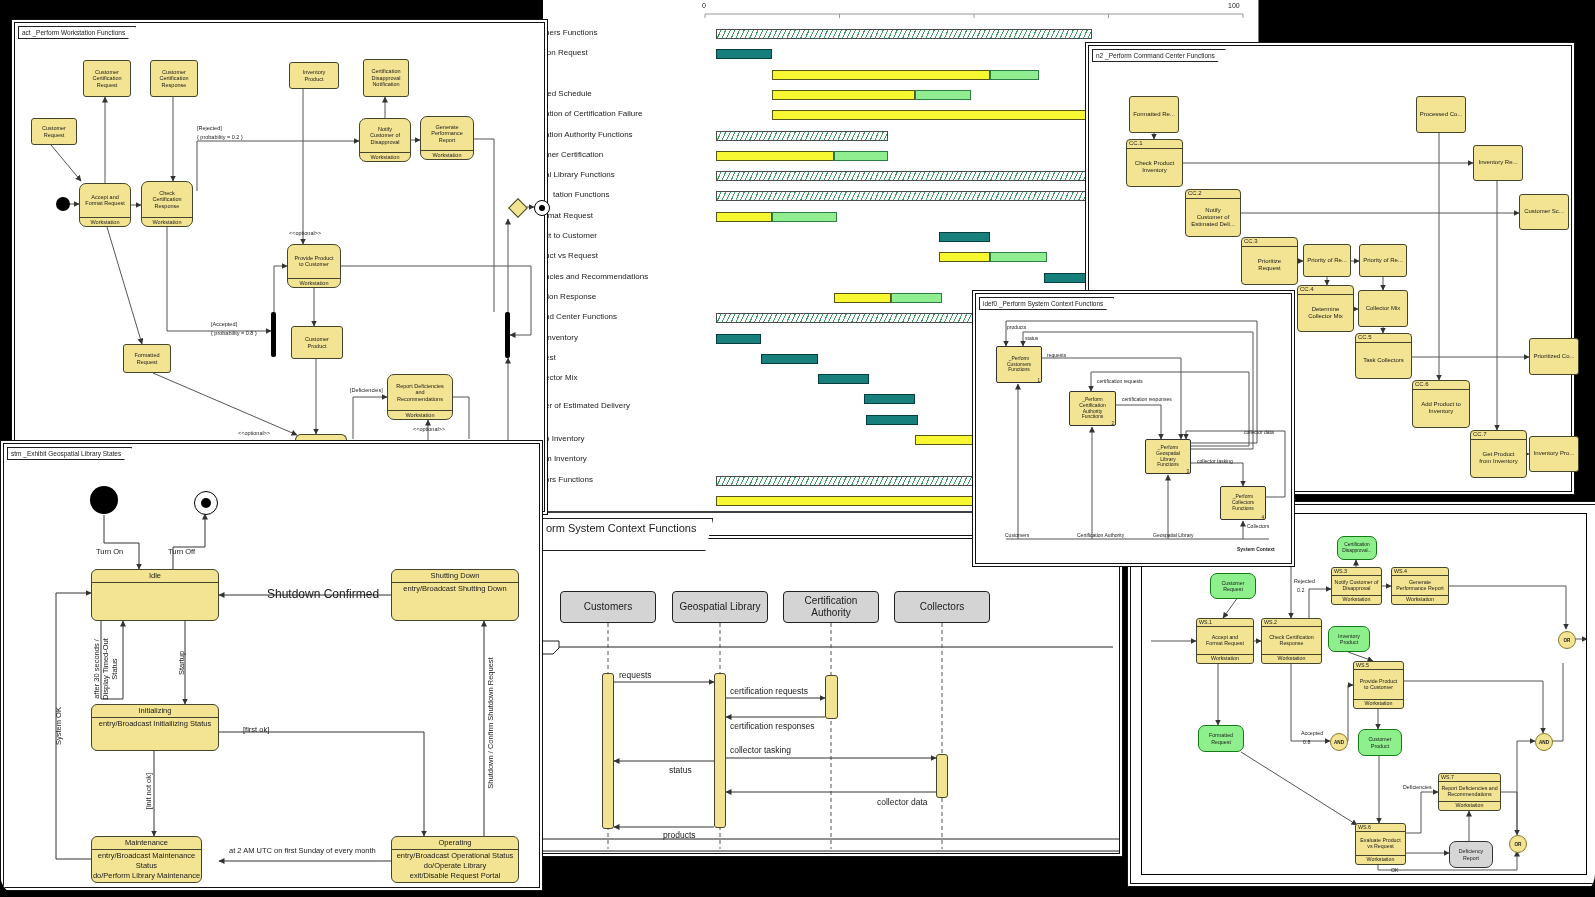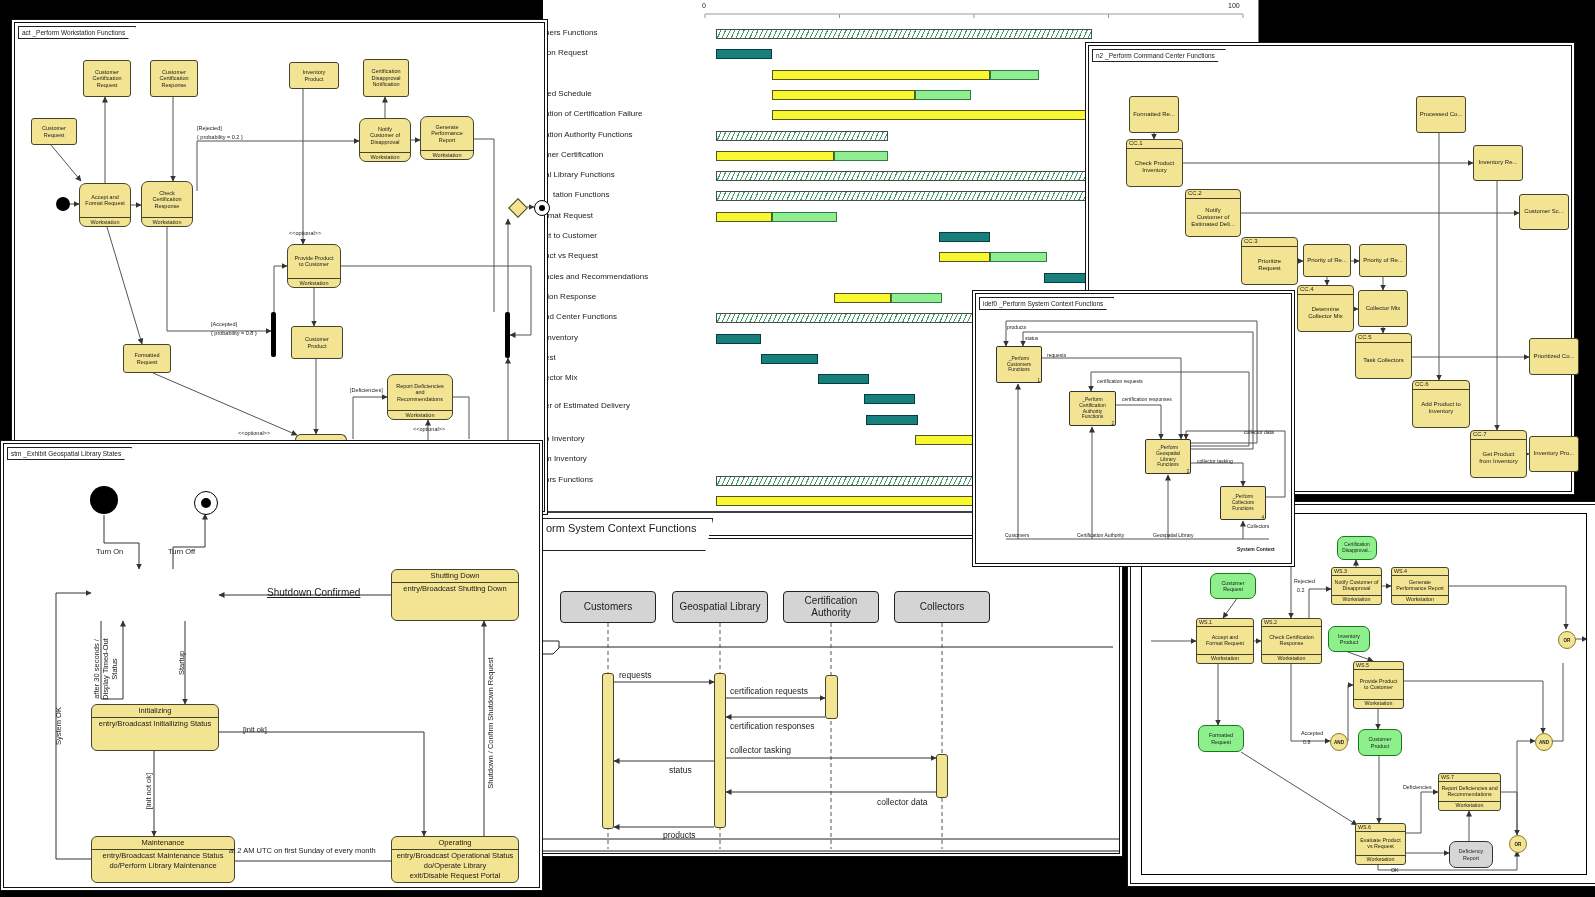--- a/index.html
+++ b/index.html
@@ -1,16 +1,16 @@
 <!DOCTYPE html>
 <html><head>
 <meta charset="utf-8">
 <style>
   html,body{margin:0;padding:0;background:#000;}
-  #stage{position:relative;width:1595px;height:897px;background:#000;border-radius:8px;overflow:hidden;
+  #stage{position:relative;width:1595px;height:897px;background:#000;border-radius:23px;overflow:hidden;
          font-family:"Liberation Sans",sans-serif;color:#1a1a1a;}
   .win{position:absolute;background:#fff;border:1px solid #111;box-shadow:0 0 0 2px #fff,0 0 0 3px #111;}
   #win-gantt{border:none;box-shadow:none;border-right:1px solid #777;}
   .tab{position:absolute;left:3px;top:3px;background:#fff;border:1px solid #222;font-size:6.5px;line-height:11px;
        padding:0 10px 0 3px;white-space:nowrap;z-index:5;
        clip-path:polygon(0 0,100% 0,calc(100% - 8px) 100%,0 100%);}
   .tabbig{top:-21px;left:0;font-size:11px;line-height:19px;padding:0 16px 12px 6px;}
   svg.ov{position:absolute;left:0;top:0;overflow:visible;pointer-events:none;}
   .bx{position:absolute;box-sizing:border-box;display:flex;flex-direction:column;overflow:hidden;}
   .obj,.action,.cc,.ws,.state,.sliver{background:#f2e492;border:1.4px solid #45452b;}
@@ -559,43 +559,46 @@
         <polyline points="215,288 420,288 420,392" fill="none" stroke="#333" stroke-width="1" marker-end="url(#arr-stm)"></polyline>
         <polyline points="150,307 150,392" fill="none" stroke="#333" stroke-width="1" marker-end="url(#arr-stm)"></polyline>
         <polyline points="387,417 215,417" fill="none" stroke="#333" stroke-width="1" marker-end="url(#arr-stm)"></polyline>
         <polyline points="87,415 52,415 52,149 87,149" fill="none" stroke="#333" stroke-width="1" marker-end="url(#arr-stm)"></polyline>
         <polyline points="480,392 480,177" fill="none" stroke="#333" stroke-width="1" marker-end="url(#arr-stm)"></polyline>
       </svg>
       <div class="ci" style="left: 86px; top: 42px; width: 28px; height: 28px;"></div>
       <div class="cf" style="left: 190px; top: 47px; width: 22px; height: 22px;">
         <i style="width: 10.45px; height: 10.45px;"></i>
       </div>
+      <div class="bx state" style="left: 87px; top: 125px; width: 128px; height: 52px; font-size: 7.5px;">
+        <div class="ttl">Idle</div>
+      </div>
       <div class="bx state" style="left: 387px; top: 125px; width: 128px; height: 52px; font-size: 7.5px;">
         <div class="ttl">Shutting Down</div>
         <div class="stbd">entry/Broadcast Shutting Down</div>
       </div>
       <div class="bx state" style="left: 87px; top: 260px; width: 128px; height: 47px; font-size: 7.5px;">
         <div class="ttl">Initializing</div>
         <div class="stbd">entry/Broadcast Initiailizing Status</div>
       </div>
-      <div class="bx state" style="left: 87px; top: 392px; width: 144px; height: 47px; font-size: 7.5px;">
+      <div class="bx state" style="left: 87px; top: 392px; width: 111px; height: 47px; font-size: 7.5px;">
         <div class="ttl">Maintenance</div>
         <div class="stbd">entry/Broadcast Maintenance Status
 do/Perform Library Maintenance</div>
       </div>
       <div class="bx state" style="left: 387px; top: 392px; width: 128px; height: 47px; font-size: 7.5px;">
         <div class="ttl">Operating</div>
         <div class="stbd">entry/Broadcast Operational Status
 do/Operate Library
 exit/Disable Request Portal</div>
       </div>
       <div class="lbl" style="font-size: 7.5px; left: 92px; top: 103px;">Turn On</div>
       <div class="lbl" style="font-size: 7.5px; left: 164px; top: 103px;">Turn Off</div>
-      <div class="lbl" style="font-size: 10px; left: 263px; top: 143px; text-decoration: underline;">Shutdown Confirmed</div>
-      <div class="lbl" style="font-size: 7.5px; left: 239px; top: 281px;">[init ok]</div>
+      <div class="lbl" style="font-size: 12px; left: 263px; top: 143px;">Shutdown Confirmed</div>
+      <div class="lbl" style="font-size: 7.5px; left: 239px; top: 281px;">[first ok]</div>
       <div class="lbl" style="font-size: 7.5px; left: 225px; top: 402px;">at 2 AM UTC on first Sunday of every month</div>
       <div class="lbl" style="font-size: 7.5px; left: 101px; top: 225px; transform: translate(-50%, -50%) rotate(-90deg); text-align: center;">after 30 seconds /
 Display Timed-Out
 Status</div>
       <div class="lbl" style="font-size: 7.5px; left: 177px; top: 219px; transform: translate(-50%, -50%) rotate(-90deg); text-align: center;">Startup</div>
       <div class="lbl" style="font-size: 7.5px; left: 54px; top: 282px; transform: translate(-50%, -50%) rotate(-90deg); text-align: center;">System OK</div>
       <div class="lbl" style="font-size: 7.5px; left: 144px; top: 347px; transform: translate(-50%, -50%) rotate(-90deg); text-align: center;">[init not ok]</div>
       <div class="lbl" style="font-size: 7.5px; left: 486px; top: 279px; transform: translate(-50%, -50%) rotate(-90deg); text-align: center;">Shutdown / Confirm Shutdown Request</div>
     </div>
 </div>

